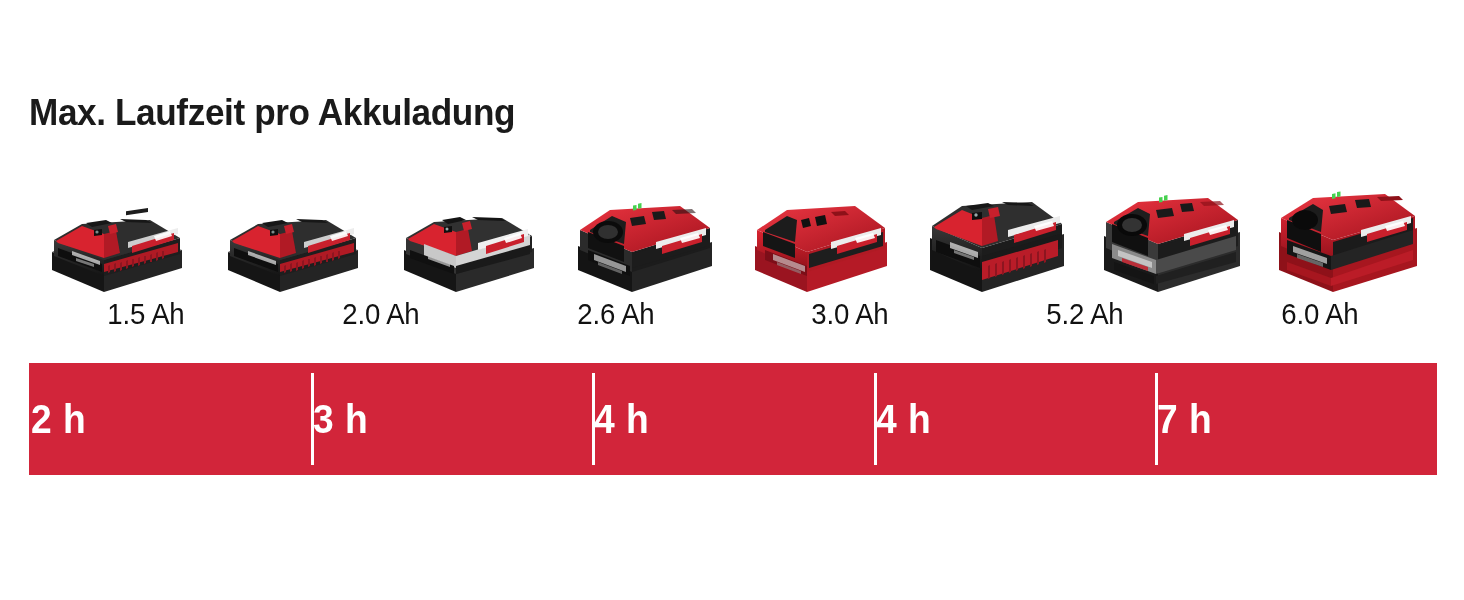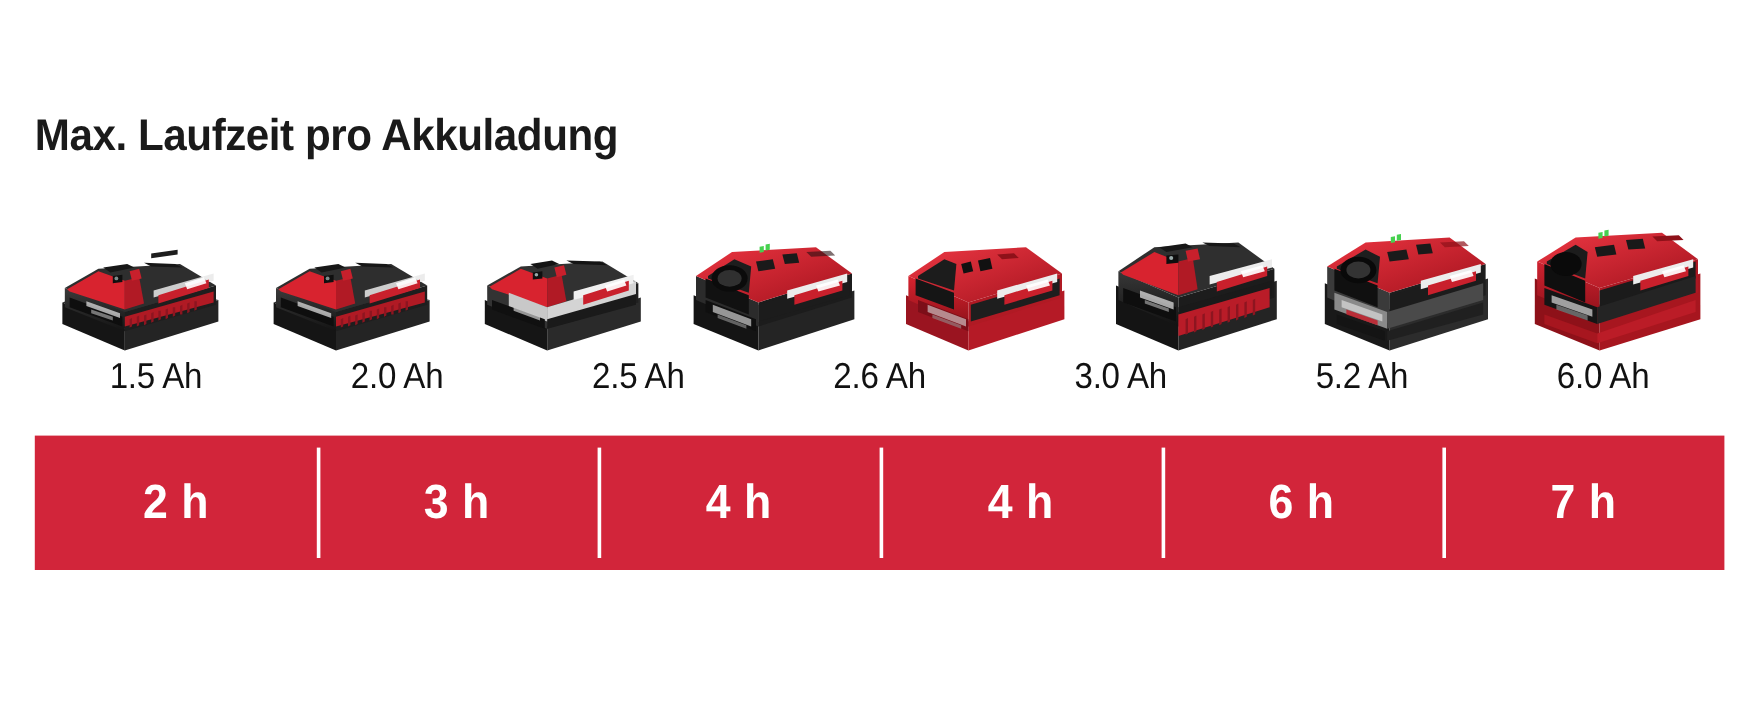--- a/index.html
+++ b/index.html
@@ -91,21 +91,20 @@
     height: 112px;
     background: #d2253a;
     display: flex;
     box-sizing: border-box;
   }
   .hour-cell {
     flex: 1 1 0;
     position: relative;
     display: flex;
     align-items: center;
-    justify-content: center;
   }
   .hour-cell + .hour-cell::before {
     content: "";
     position: absolute;
     left: 0;
     top: 10px;
     bottom: 10px;
     width: 3px;
     background: #ffffff;
   }
@@ -452,41 +451,37 @@
         </g>
       </svg>
       </span>
     </div>
 
   </div>
 
   <div class="label-row">
     <div class="label-cell"><span>1.5 Ah</span></div>
     <div class="label-cell"><span>2.0 Ah</span></div>
-    <div class="label-cell"><span>2.5 Ah</span></div>
     <div class="label-cell"><span>2.6 Ah</span></div>
     <div class="label-cell"><span>3.0 Ah</span></div>
     <div class="label-cell"><span>5.2 Ah</span></div>
     <div class="label-cell"><span>6.0 Ah</span></div>
   </div>
 
   <div class="hours-bar">
     <div class="hour-cell">
         <span class="hour-text">2 h</span>
       </div>
     <div class="hour-cell">
         <span class="hour-text">3 h</span>
       </div>
     <div class="hour-cell">
         <span class="hour-text">4 h</span>
       </div>
     <div class="hour-cell">
         <span class="hour-text">4 h</span>
       </div>
     <div class="hour-cell">
-        <span class="hour-text">6 h</span>
-      </div>
-    <div class="hour-cell">
         <span class="hour-text">7 h</span>
       </div>
   </div>
 
 </div>
 
 </body></html>

